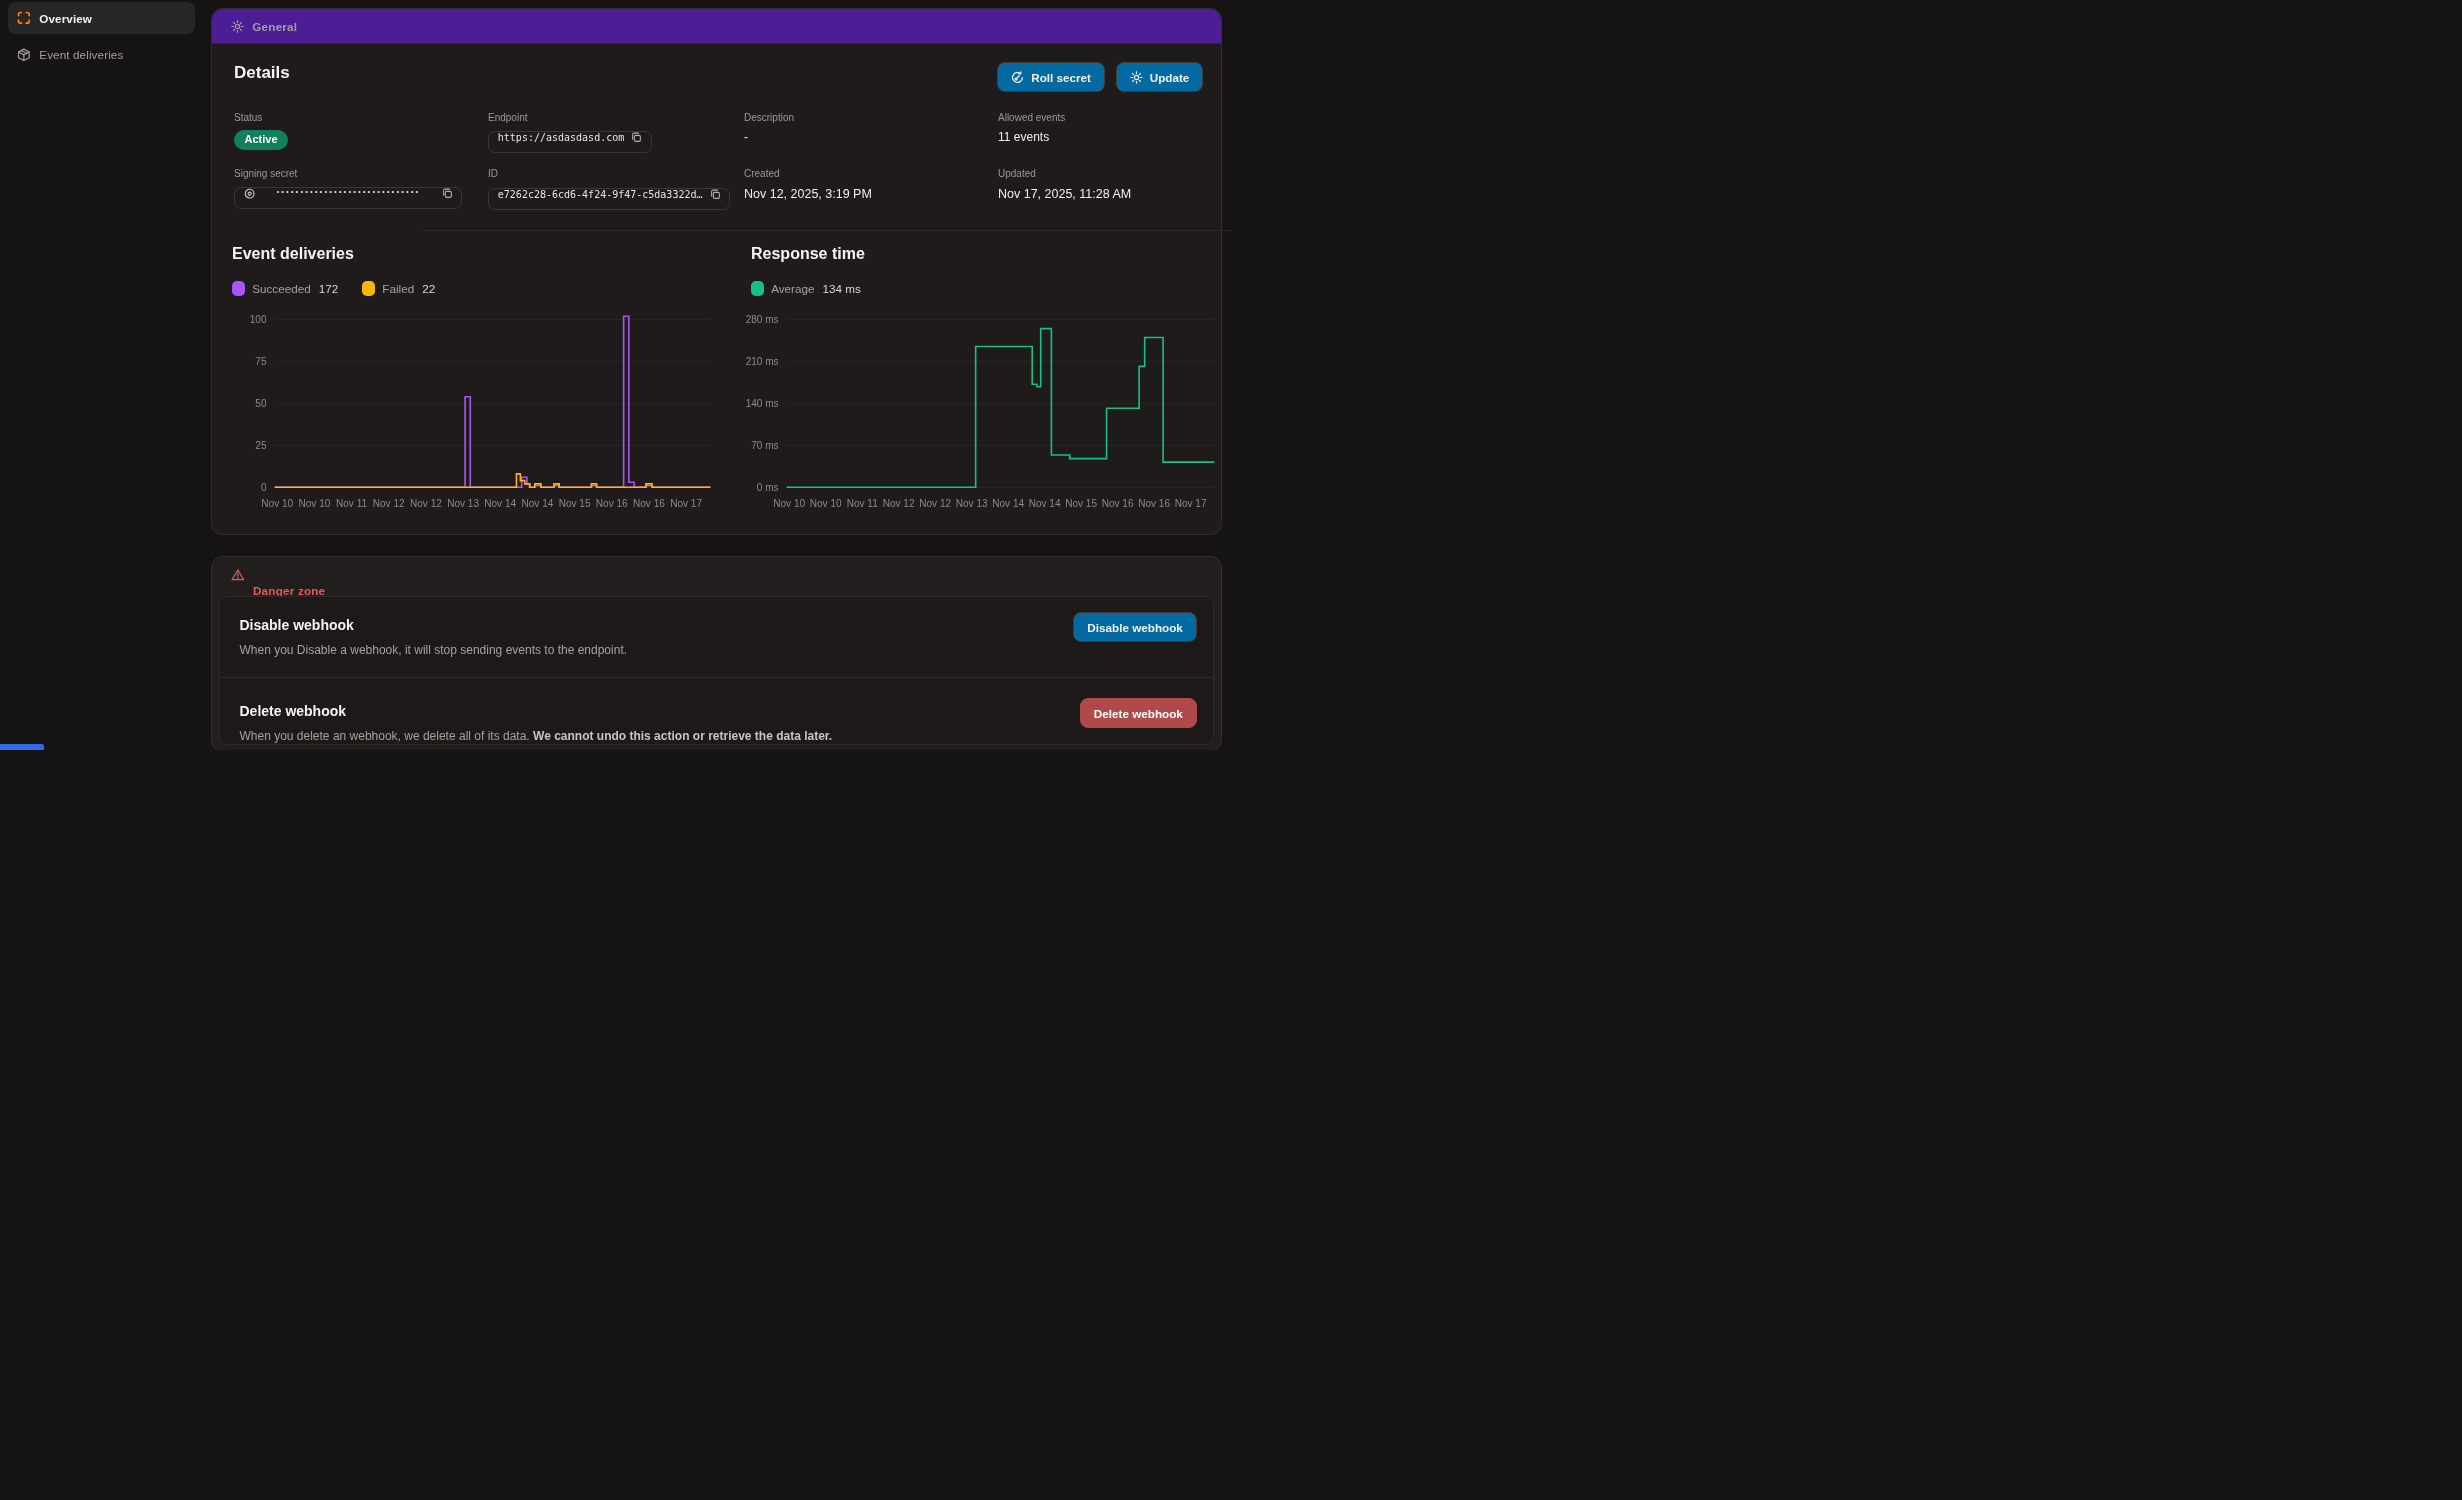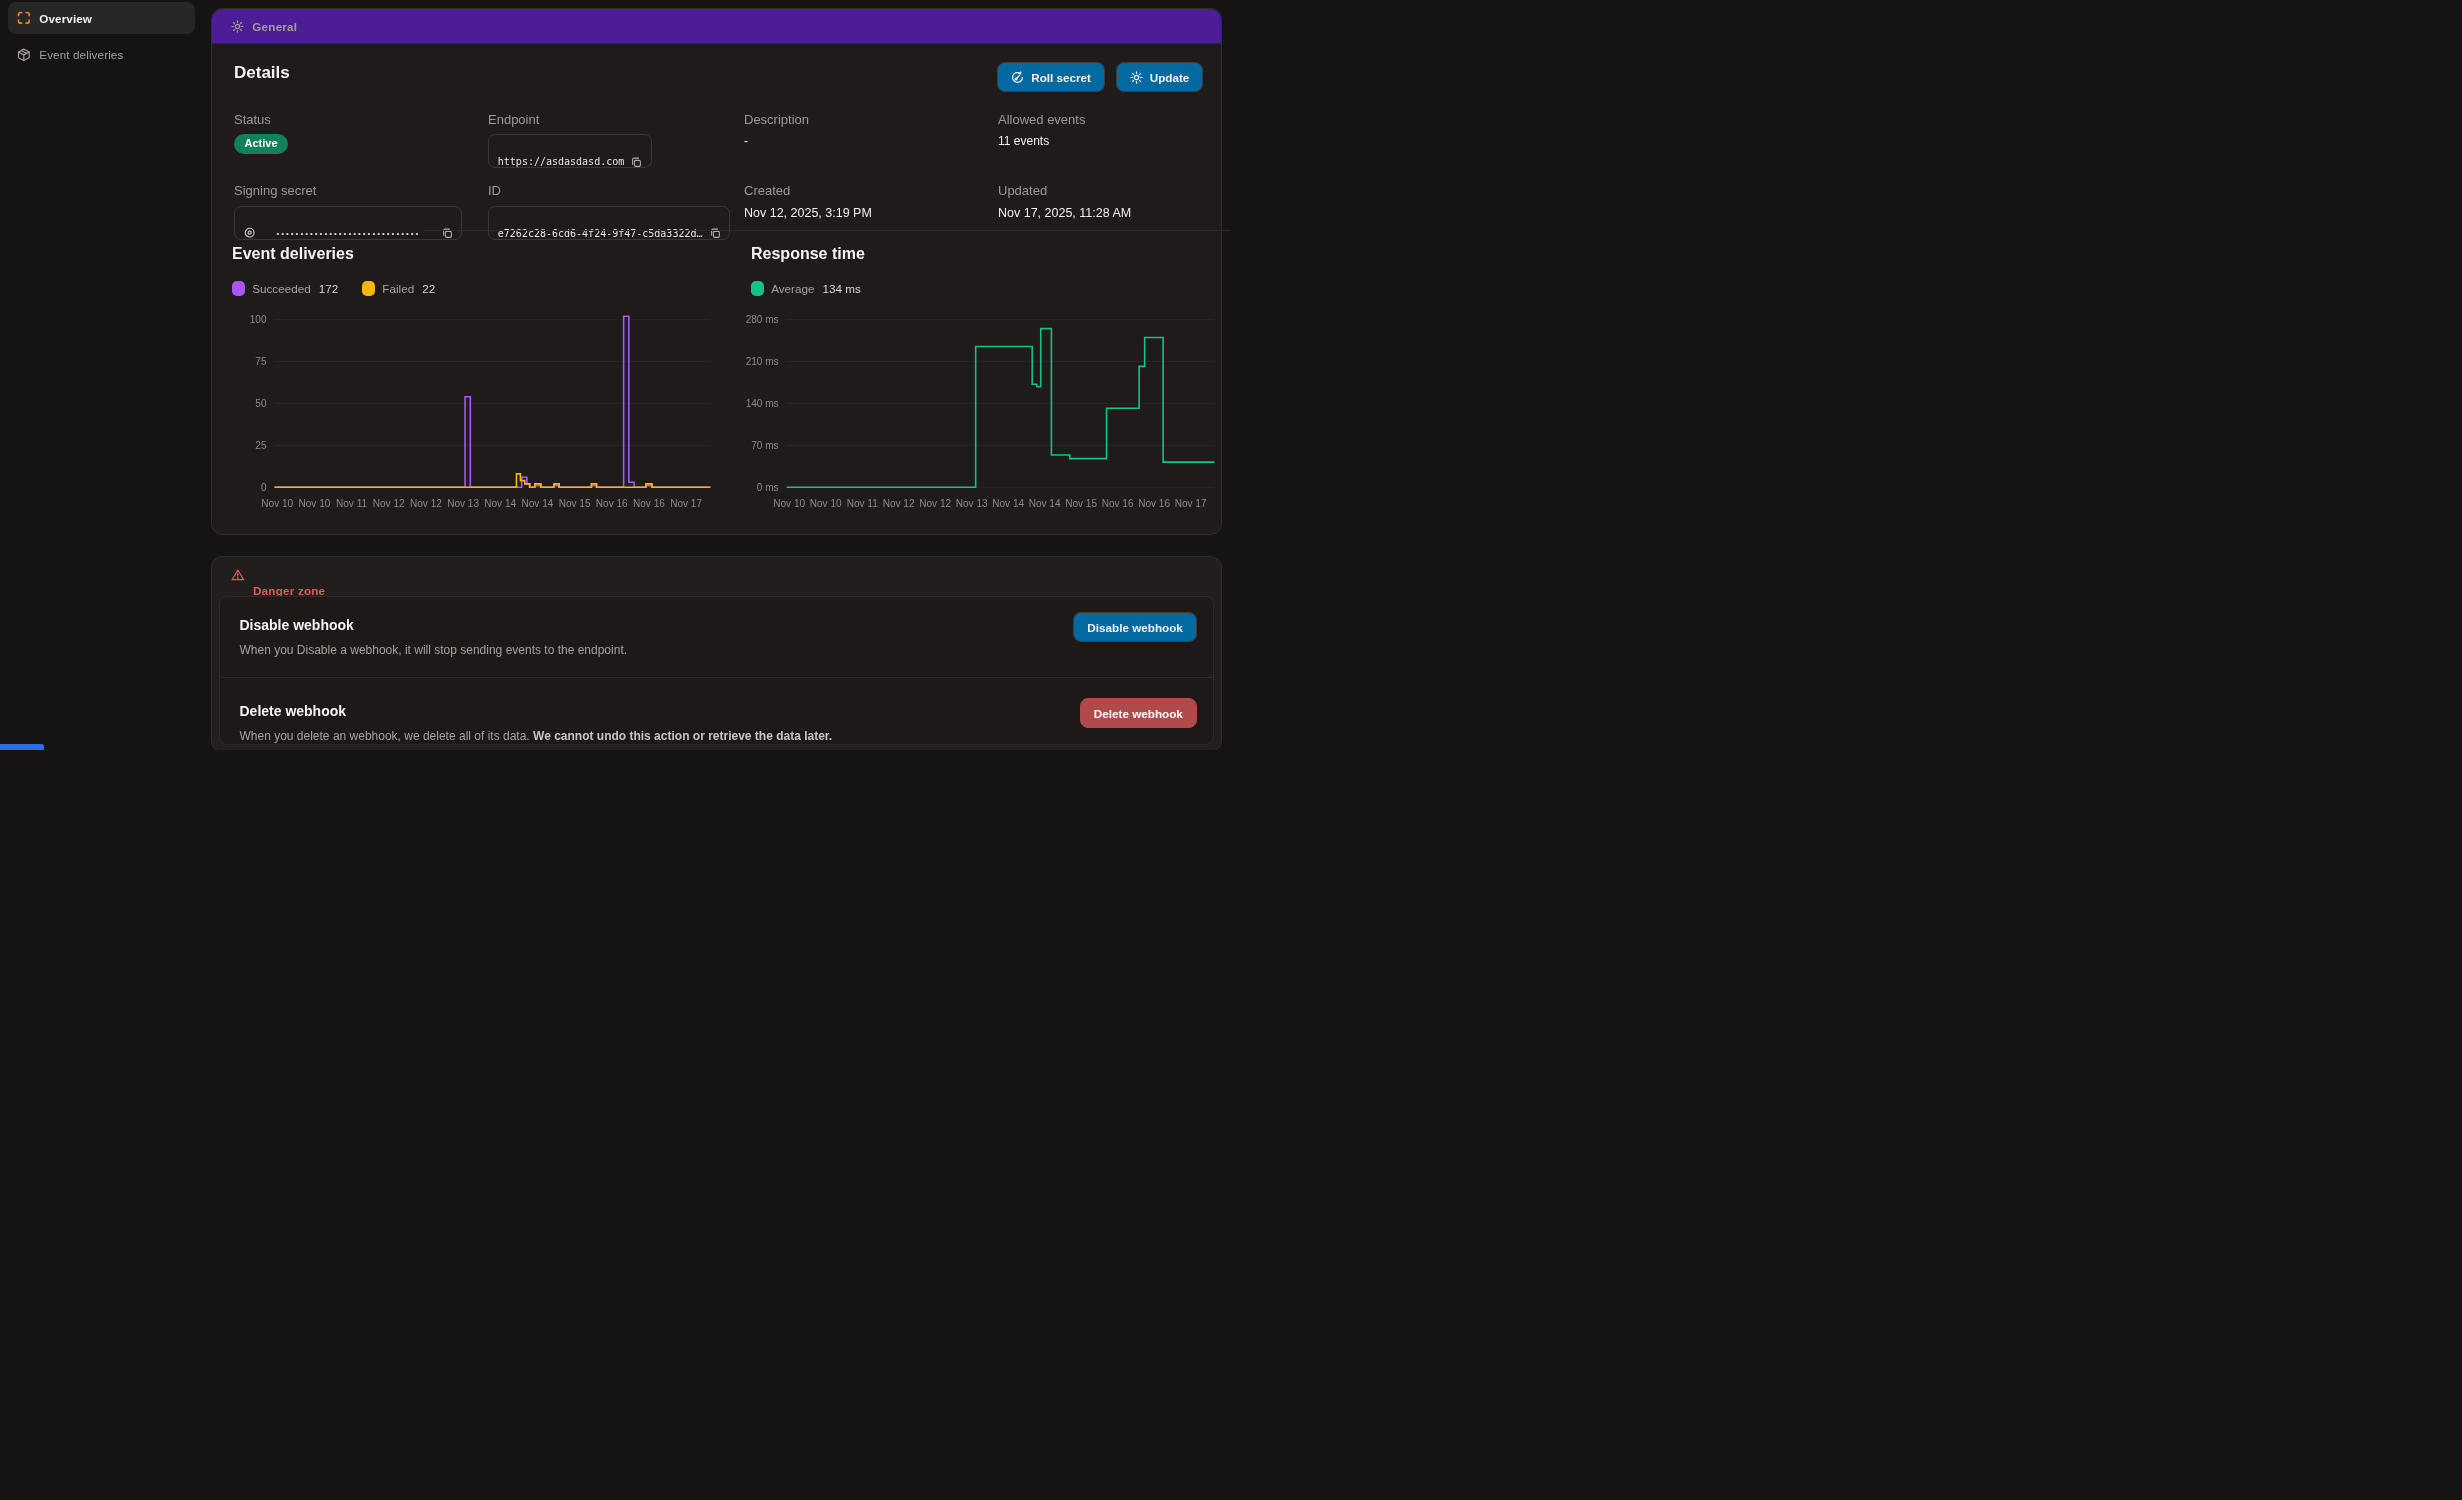--- a/index.html
+++ b/index.html
@@ -20,27 +20,27 @@
                background:#4c1d95;border-bottom:0.8px solid #2e2a28;border-radius:11.3px 11.3px 0 0;}
   .card-header .htitle{font-size:11.7px;font-weight:700;color:#a49e9b;letter-spacing:0.2px;}
   
   .details-title{position:absolute;left:22px;top:54px;font-size:17px;font-weight:700;margin:0;color:#f6f4f3;}
   .actions{position:absolute;right:17.7px;top:53px;display:flex;gap:10.5px;}
   .btn{display:inline-flex;align-items:center;gap:7.2px;height:30px;padding:0 13px;border-radius:8px;
        border:0.8px solid #423d3a;background:#0369a1;color:#f3f1f0;font-size:11.7px;font-weight:700;
        font-family:"Liberation Sans",sans-serif;cursor:pointer;}
   .fields{position:absolute;left:22px;top:103px;display:grid;grid-template-columns:254px 256px 254px 193px;
           grid-row-gap:15.3px;}
-  .flabel{font-size:13px;color:#9d9895;margin-bottom:7.2px;}
+  .flabel{font-size:10px;color:#9d9895;margin-bottom:7.2px;}
   .fvalue{font-size:12px;color:#f1efee;}
   .fvalue.date{font-size:12.5px;}
   .badge{display:inline-block;background:#12805c;color:#fff;font-size:11px;font-weight:700;
          border-radius:803px;padding:3.2px 10.5px;line-height:13.7px;}
-  .pill{display:inline-flex;align-items:flex-end;gap:7.2px;border:0.8px solid #3b3734;border-radius:7.2px;
-        padding:0 8.8px;height:34px;box-sizing:border-box;background:transparent;}
+  .pill{display:inline-flex;align-items:flex-start;gap:7.2px;border:0.8px solid #3b3734;border-radius:7.2px;
+        padding:0 8.8px;height:22px;box-sizing:border-box;background:transparent;}
   .mono{font-family:"DejaVu Sans Mono","Liberation Mono",monospace;font-size:10px;color:#e8e5e2;white-space:nowrap;}
   .dots{font-size:8px;letter-spacing:2px;color:#ddd9d6;transform:translateY(-0.8px);}
   .copy-btn{display:inline-flex;cursor:pointer;background:none;border:none;padding:0;}
   .divider{position:absolute;left:211px;top:221px;width:1009px;height:0;border-top:0.8px solid #2c2927;}
   
   .chart-title{position:absolute;margin:0;font-size:16px;font-weight:700;color:#f6f4f3;top:245px;}
   #chart0-title{left:232px;} #chart1-title{left:751px;}
   .legend{position:absolute;top:281px;display:flex;gap:24px;align-items:center;}
   #chart0-legend{left:232px;} #chart1-legend{left:751px;}
   .legend-item{display:flex;align-items:center;gap:7.2px;}

